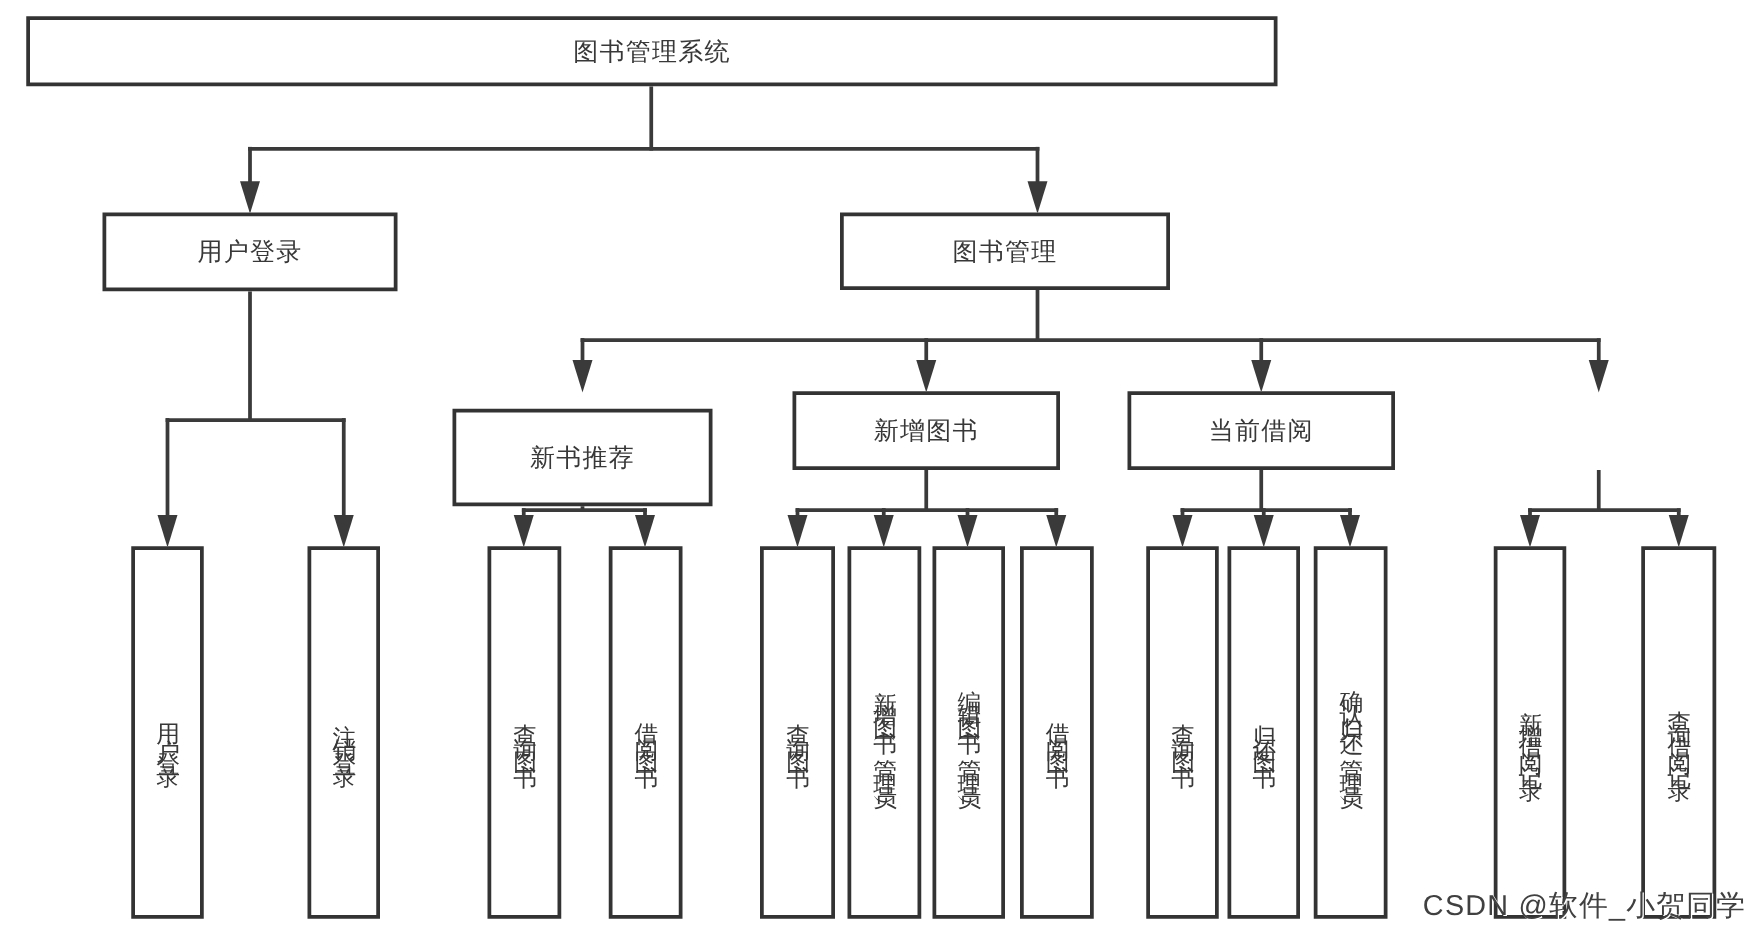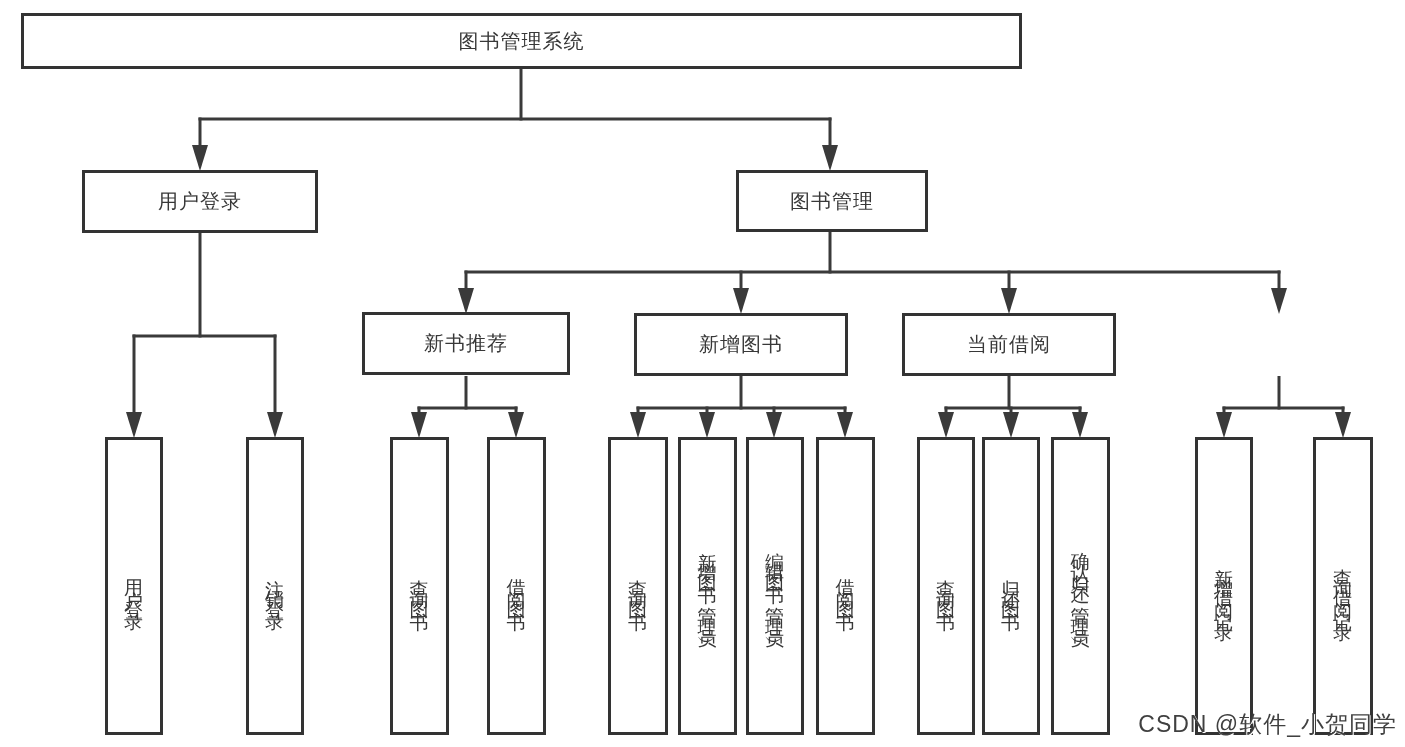--- a/index.html
+++ b/index.html
@@ -99,25 +99,25 @@
     </g>
   </svg>
 
   <div class="node" style="left:21px;top:13px;width:1001px;height:56px">
     <span>图书管理系统</span>
   </div>
 
   <div class="node" style="left:82px;top:170px;width:236px;height:63px">
     <span>用户登录</span>
   </div>
-  <div class="node" style="left:736px;top:170px;width:192px;height:62px">
+  <div class="node" style="left:672px;top:170px;width:264px;height:62px">
     <span>图书管理</span>
   </div>
 
-  <div class="node" style="left:362px;top:312px;width:208px;height:63px">
+  <div class="node" style="left:362px;top:327px;width:208px;height:78px">
     <span>新书推荐</span>
   </div>
   <div class="node" style="left:634px;top:313px;width:214px;height:63px">
     <span>新增图书</span>
   </div>
   <div class="node" style="left:902px;top:313px;width:214px;height:63px">
     <span>当前借阅</span>
   </div>
 
   <div class="node v" style="left:105px;top:437px;width:58px;height:298px">

